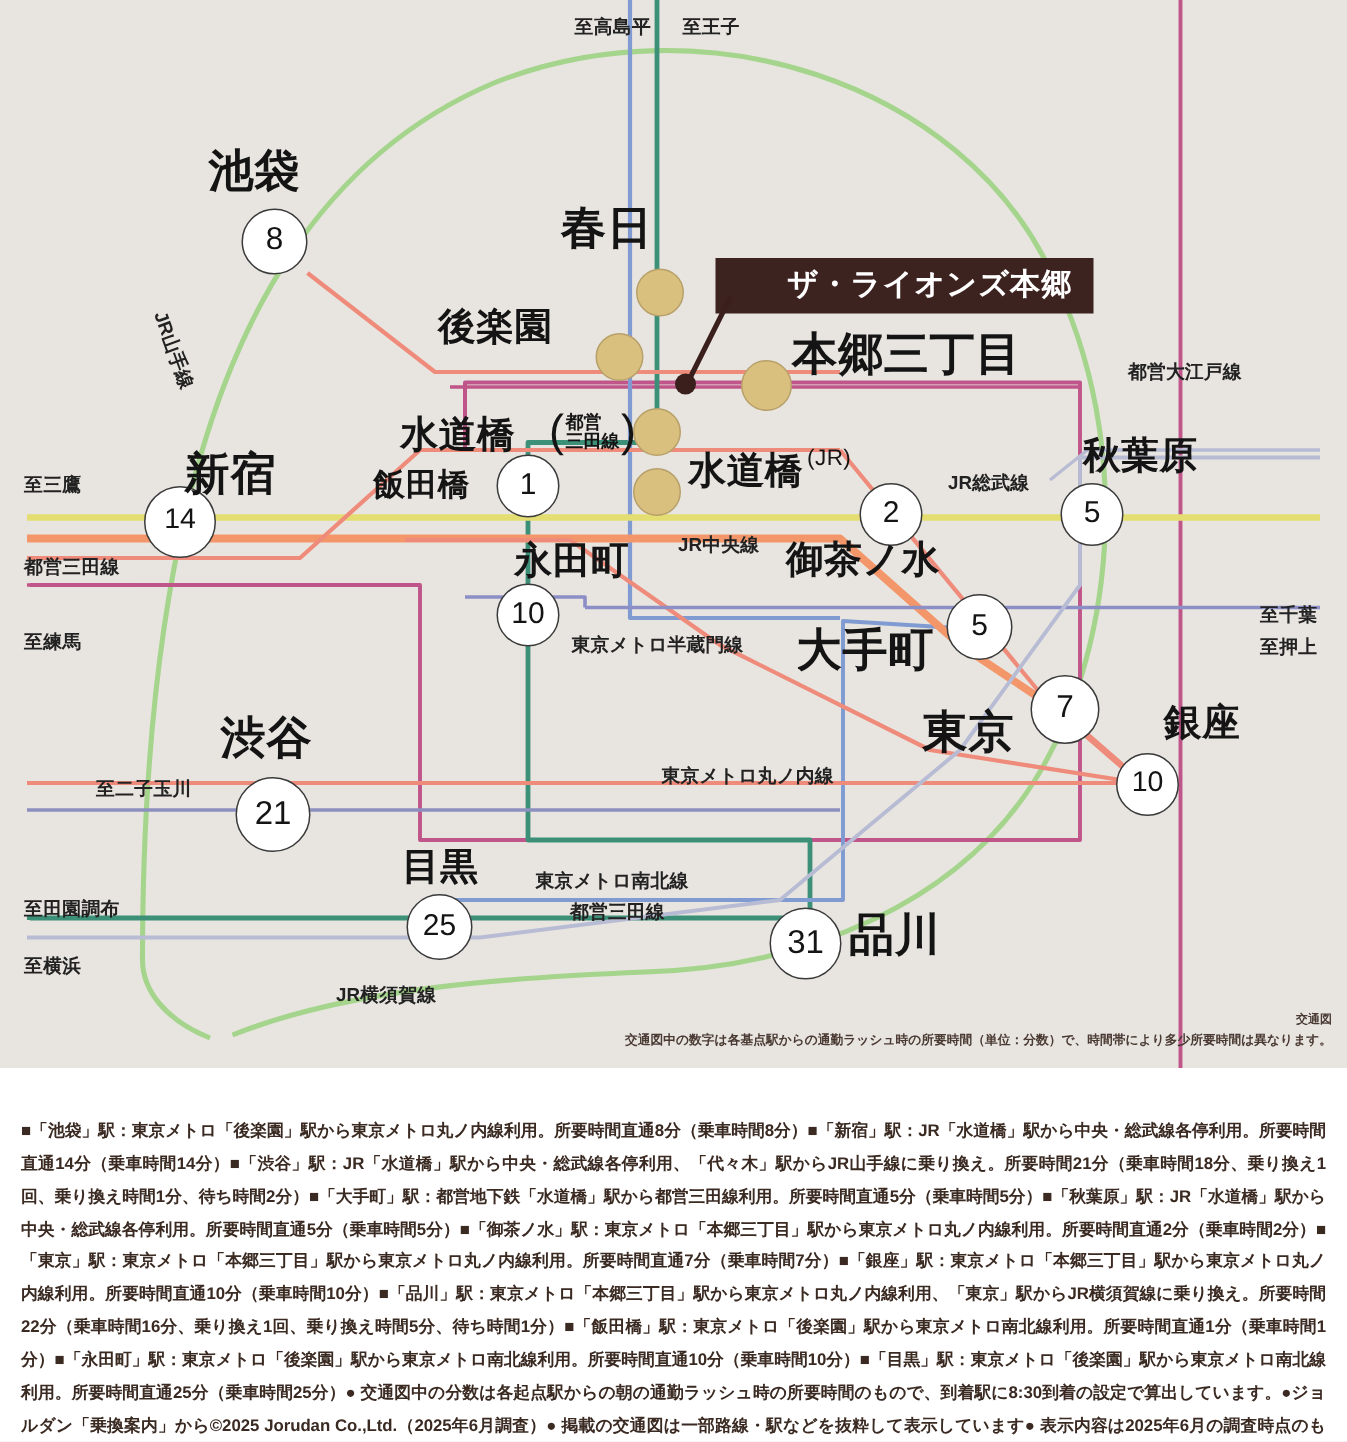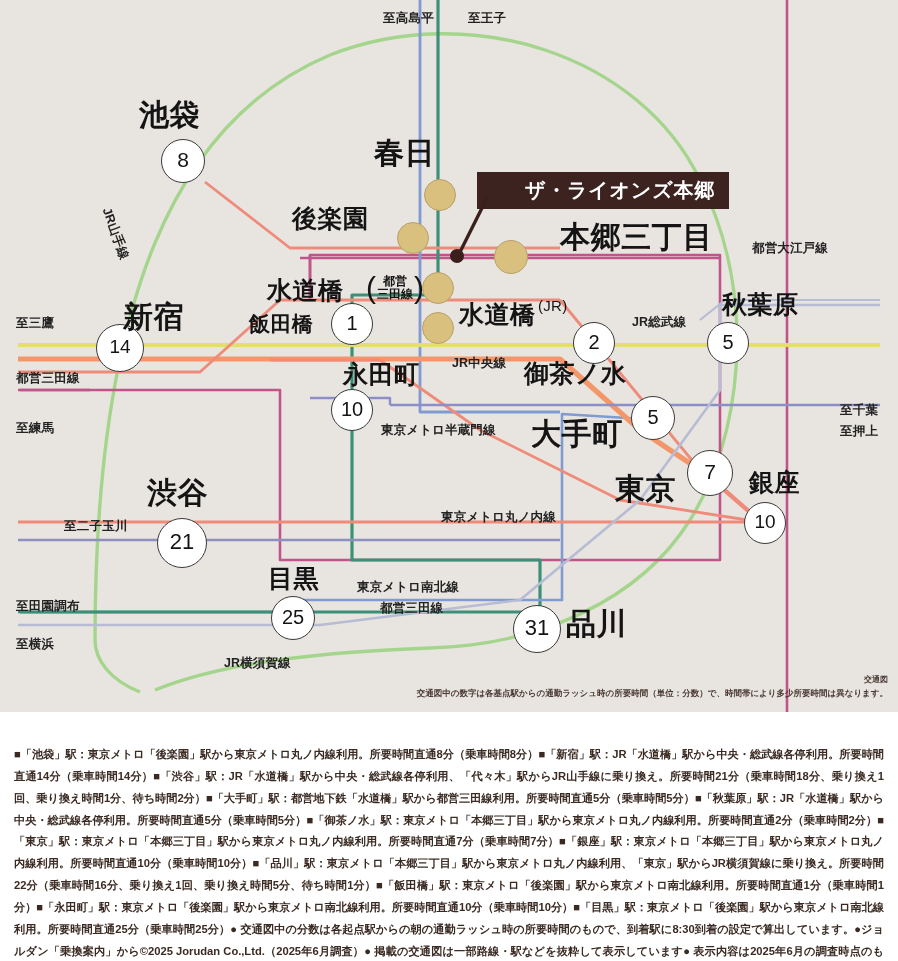--- a/index.html
+++ b/index.html
@@ -26,21 +26,21 @@
   .stname{
     position:absolute;color:#141414;font-weight:700;white-space:nowrap;
     letter-spacing:.02em;line-height:1;
   }
   .stname.big{font-size:30px;}
   .stname.mid{font-size:25px;}
   .stname.sml{font-size:21px;}
 
   .subname{
     position:absolute;color:#141414;font-weight:700;white-space:nowrap;
-    font-size:12px;line-height:1.05;text-align:center;
+    font-size:12px;line-height:1.05;
   }
 
   
   .mcirc{
     position:absolute;border-radius:50%;
     background:#ffffff;border:1.6px solid #3a3a3a;
     display:flex;align-items:center;justify-content:center;
     color:#141414;font-weight:400;
     box-sizing:border-box;
   }
@@ -169,21 +169,21 @@
       <div class="lname" style="left:224px;top:657px;">JR横須賀線</div>
       <div class="lname" style="left:752px;top:242px;">都営大江戸線</div>
       <div class="lname" style="left:380px;top:602px;">都営三田線</div>
       <div class="lname" style="left:381px;top:424px;">東京メトロ半蔵門線</div>
       <div class="lname" style="left:441px;top:511px;">東京メトロ丸ノ内線</div>
       <div class="lname" style="left:357px;top:581px;">東京メトロ南北線</div>
     </div>
 
     <div class="lyr">
       <div class="dest" style="left:383px;top:12px;">至高島平</div>
-      <div class="dest" style="left:468px;top:12px;">至王子</div>
+      <div class="dest" style="left:455px;top:12px;">至王子</div>
       <div class="dest" style="left:16px;top:317px;">至三鷹</div>
       <div class="dest" style="left:16px;top:372px;">都営三田線</div>
       <div class="dest" style="left:16px;top:422px;">至練馬</div>
       <div class="dest" style="left:16px;top:520px;margin-left:48px;">至二子玉川</div>
       <div class="dest" style="left:16px;top:600px;">至田園調布</div>
       <div class="dest" style="left:16px;top:638px;">至横浜</div>
       <div class="dest" style="left:840px;top:388px;margin-top:16px;">至千葉</div>
       <div class="dest" style="left:840px;top:425px;">至押上</div>
     </div>
 
@@ -237,21 +237,21 @@
         </div>
       <div class="mcirc" style="left:513px;top:605px;width:48px;height:48px;font-size:22px;">
           <span>31</span>
         </div>
     </div>
 
     <div class="lyr">
       <div class="stname big" style="left:139px;top:100px;">池袋</div>
       <div class="stname big" style="left:374px;top:138px;">春日</div>
       <div class="stname mid" style="left:292px;top:206px;">後楽園</div>
-      <div class="stname big" style="left:528px;top:222px;margin-left:32px;">本郷三丁目</div>
+      <div class="stname big" style="left:528px;top:222px;">本郷三丁目</div>
 
       <div class="stname mid" style="left:267px;top:278px;">水道橋</div>
       <div style="position:absolute;left:366px;top:274px;display:flex;align-items:center;">
         <span style="font-size:30px;font-weight:400;color:#141414;line-height:.9;">(</span>
         <span class="subname" style="position:static;padding:0 1px;">
           <span>都営</span><br>
           <span>三田線</span>
         </span>
         <span style="font-size:30px;font-weight:400;color:#141414;line-height:.9;">)</span>
       </div>
@@ -259,21 +259,21 @@
       <div class="stname mid" style="left:459px;top:302px;">水道橋</div>
       <div class="stname" style="left:538px;top:298px;font-size:15px;font-weight:400;">(JR)</div>
 
       <div class="stname sml" style="left:249px;top:313px;">飯田橋</div>
       <div class="stname big" style="left:123px;top:302px;">新宿</div>
       <div class="stname mid" style="left:343px;top:362px;">永田町</div>
       <div class="stname mid" style="left:524px;top:361px;">御茶ノ水</div>
       <div class="stname mid" style="left:722px;top:292px;">秋葉原</div>
       <div class="stname big" style="left:531px;top:419px;">大手町</div>
       <div class="stname big" style="left:615px;top:474px;">東京</div>
-      <div class="stname mid" style="left:749px;top:470px;">銀座</div>
+      <div class="stname mid" style="left:776px;top:470px;">銀座</div>
       <div class="stname big" style="left:147px;top:478px;">渋谷</div>
       <div class="stname mid" style="left:268px;top:566px;">目黒</div>
       <div class="stname big" style="left:566px;top:609px;">品川</div>
     </div>
 
     <div id="map-note">
       <span class="tag">交通図</span>
       <span>交通図中の数字は各基点駅からの通勤ラッシュ時の所要時間（単位：分数）で、時間帯により多少所要時間は異なります。</span>
     </div>
 

